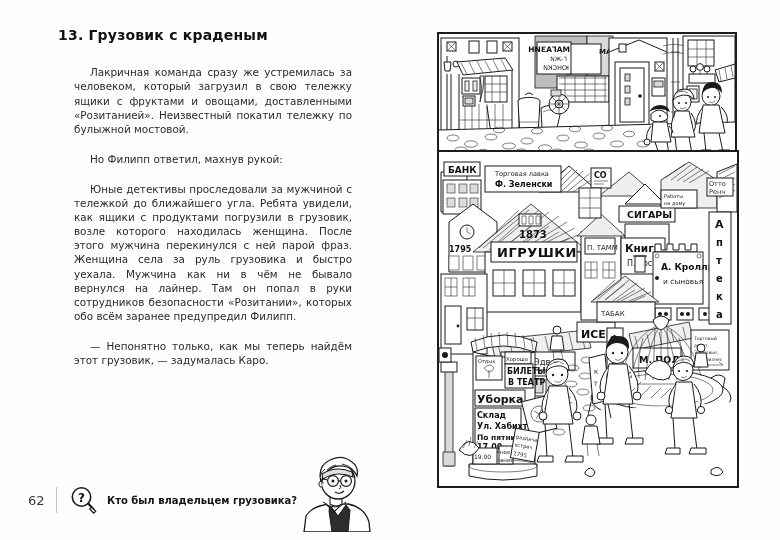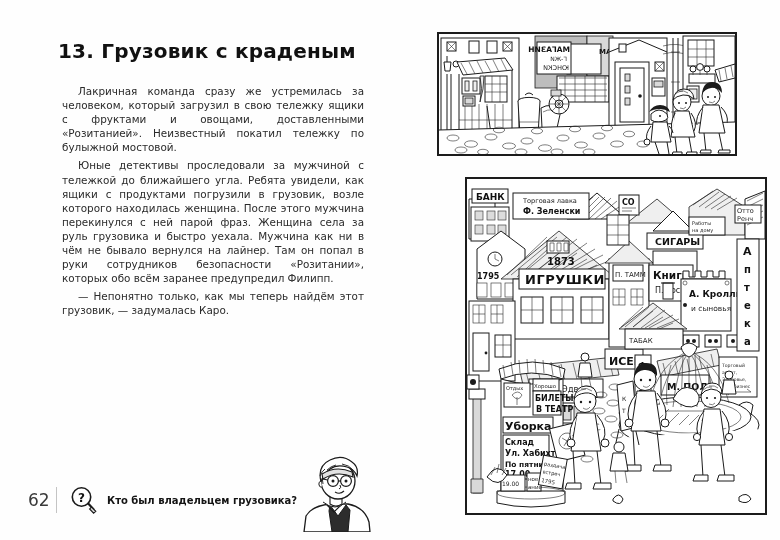--- a/index.html
+++ b/index.html
@@ -24,57 +24,57 @@
   
   .left-col {
     position: absolute;
     left: 58px;
     top: 28px;
     width: 310px;
   }
   .chapter-title {
     font-family: "DejaVu Sans", sans-serif;
     font-weight: bold;
-    font-size: 20px;
+    font-size: 14px;
     letter-spacing: 0.2px;
     color: #111;
-    margin: 12px 0 22px 0;
+    margin: 0 0 22px 0;
     line-height: 1.1;
   }
   .body-text {
     font-family: "DejaVu Sans", sans-serif;
     font-size: 10.4px;
     line-height: 14.1px;
     text-align: justify;
     color: #2a2a2a;
     margin: 0;
     -webkit-hyphens: auto;
     hyphens: auto;
   }
   .body-text p {
-    margin: 4px;
+    margin: 16px;
     text-indent: 16px;
   }
   .body-text p.dash {
     text-indent: 16px;
   }
 
   
   .footer {
     position: absolute;
     left: 28px;
     top: 470px;
     width: 360px;
     height: 60px;
     display: flex;
     align-items: center;
   }
   .page-num {
     font-family: "DejaVu Sans", sans-serif;
-    font-size: 17px;
+    font-size: 13px;
     color: #3a3a3a;
     width: 26px;
     text-align: left;
   }
   .footer-rule {
     width: 1px;
     height: 26px;
     background: #c4c4c4;
     margin: 0 12px 0 2px;
   }
@@ -101,21 +101,21 @@
   }
 
   
   .panel {
     position: absolute;
     border: 2px solid #1c1c1c;
     background: #ffffff;
     overflow: hidden;
   }
   #panel-top    { left: 437px; top: 32px;  width: 296px; height: 120px; }
-  #panel-bottom { left: 437px; top: 177px; width: 298px; height: 334px; margin-left: 28px; }
+  #panel-bottom { left: 437px; top: 150px; width: 298px; height: 334px; }
   .panel svg { display: block; width: 100%; height: 100%; }
 
   .ink      { fill: none; stroke: #1b1b1b; stroke-width: 1; }
   .ink-thin { fill: none; stroke: #2a2a2a; stroke-width: 0.6; }
   .ink-fill { fill: #ffffff; stroke: #1b1b1b; stroke-width: 1; }
   .gray-a   { fill: #d9d9d9; stroke: #1b1b1b; stroke-width: 0.8; }
   .gray-b   { fill: #bdbdbd; stroke: #1b1b1b; stroke-width: 0.8; }
   .gray-c   { fill: #efefef; stroke: #1b1b1b; stroke-width: 0.8; }
   .solid    { fill: #1b1b1b; stroke: none; }
   .sign-txt {
@@ -132,20 +132,21 @@
 </style>
 </head>
 <body>
 
 <div id="page">
 
   <div class="left-col">
     <h1 class="chapter-title">13. Грузовик с краденым</h1>
     <div class="body-text">
       <p>Лакричная команда сразу же устремилась за человеком, который загрузил в свою тележку ящики с фруктами и овощами, доставленными «Розитанией». Неизвестный покатил тележку по булыжной мостовой.</p>
+      <p class="dash">Но Филипп ответил, махнув рукой:</p>
       <p>Юные детективы проследовали за мужчиной с тележкой до ближайшего угла. Ребята увидели, как ящики с продуктами погрузили в грузовик, возле которого находилась женщина. После этого мужчина перекинулся с ней парой фраз. Женщина села за руль грузовика и быстро уехала. Мужчина как ни в чём не бывало вернулся на лайнер. Там он попал в руки сотрудников безопасности «Розитании», которых обо всём заранее предупредил Филипп.</p>
       <p class="dash">— Непонятно только, как мы теперь найдём этот грузовик, — задумалась Каро.</p>
     </div>
   </div>
 
   <div class="footer">
     <span class="page-num">62</span>
     <span class="footer-rule"></span>
 
     <span class="magnifier">

